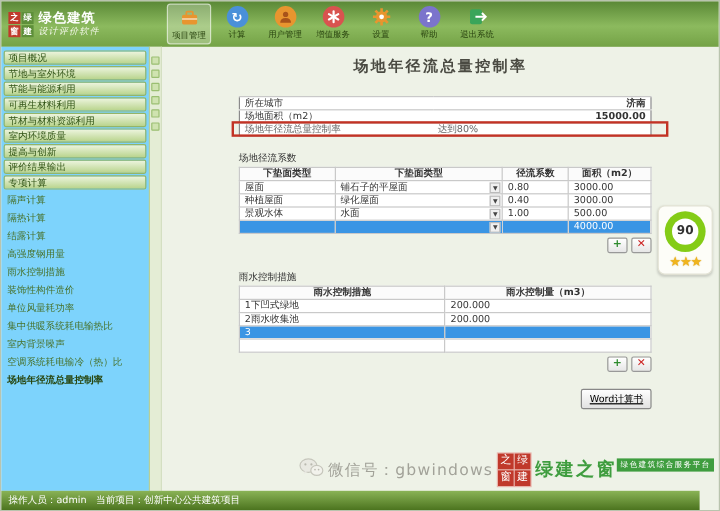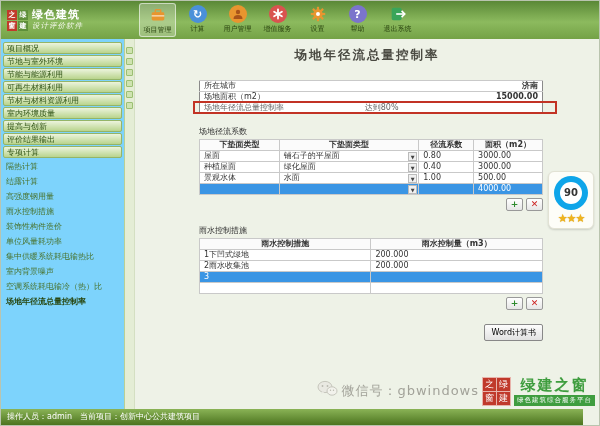--- a/index.html
+++ b/index.html
@@ -52,34 +52,34 @@
   .grid { border:1px solid #9a9a9a; }
   .grid th { background:#fbfbfb; font-weight:bold; text-align:center; height:11px; }
   .grid td { height:11px; }
   .grid tr.sel td { background:#3a95e4; color:#fff; }
   td.dd { position:relative; padding-right:12px; }
   .arrow { position:absolute; right:1px; top:1px; width:9px; height:9px; font-size:5px; line-height:9px; text-align:center; color:#444; background:#f0f0f0; border:1px solid #bbb; }
   .btnrow { display:flex; justify-content:flex-end; gap:3px; margin-top:3px; }
   .mini { width:17px; height:13px; border:1px solid #999; background:linear-gradient(#fff,#e6e6e6); font-size:9px; line-height:11px; text-align:center; border-radius:2px; cursor:pointer; font-family:inherit; padding:0; }
   .mini.add { color:#2e8b2e; font-weight:bold; }
   .mini.del { color:#cc2222; font-weight:bold; }
-  .word-btn { display:block; margin:14px 0 0 auto; padding:2px 6px; font-size:8px; border:1px solid #888; background:linear-gradient(#fdfdfd,#e2e2e2); border-radius:2px; cursor:pointer; font-family:inherit; }
+  .word-btn { display:block; margin:14px 0 0 auto; padding:2px 6px; font-size:8px; border:1px solid #888; background:linear-gradient(#fdfdfd,#e2e2e2); border-radius:2px; cursor:pointer; font-family:inherit;text-decoration:underline; }
 
   
   .score-panel { position:absolute; right:5px; top:132px; width:46px; background:#fdfdf8; border:1px solid #e2e2d4; border-radius:6px; padding:4px 2px 3px; text-align:center; box-shadow:0 1px 2px rgba(0,0,0,.15); }
-  .score-circle { width:34px; height:34px; margin:0 auto; border-radius:50%; background:#0ea5e9; display:flex; align-items:center; justify-content:center; }
+  .score-circle { width:34px; height:34px; margin:0 auto; border-radius:50%; background:#84cc16; display:flex; align-items:center; justify-content:center; }
   .score-inner { width:22px; height:22px; border-radius:50%; background:#fff; font-size:10px; font-weight:bold; color:#333; line-height:22px; }
   .stars { color:#f0b41e; font-size:11px; letter-spacing:-1px; margin-top:2px; text-shadow:0 0 1px #c98f00; }
 
   
   .watermark { position:absolute; right:4px; bottom:19px; display:flex; align-items:center; gap:3px; }
   .wm-text { font-size:13px; color:#a2a299; letter-spacing:1px; }
   .wm-seal { display:grid; grid-template-columns:13px 13px; grid-template-rows:13px 13px; gap:1px; background:#e8b3ab; padding:1px; }
   .wm-seal span { background:#c0392b; color:#fff; font-size:9px; line-height:13px; text-align:center; }
-  .wm-brand { display:flex; flex-direction:column; align-items:center; }
+  .wm-brand { display:flex; flex-direction:row; align-items:flex-start; }
   .wm-brand-title { font-size:15px; font-weight:bold; color:#3f9d3f; letter-spacing:2px; text-shadow:1px 1px 0 #e8f2e0; }
   .wm-brand-sub { background:#3f9d3f; color:#fff; font-size:6.5px; padding:1px 3px; letter-spacing:1px; }
 
   
   .statusbar { position:absolute; bottom:0; left:0; right:16px; height:16px; background:linear-gradient(180deg,#8ab356,#4c741f); color:#fff; font-size:8px; line-height:16px; padding-left:6px; }
 </style>
 </head>
 <body>
 
 <div class="app">
@@ -170,20 +170,21 @@
     <aside class="sidebar">
       <button class="side-btn">项目概况</button>
       <button class="side-btn">节地与室外环境</button>
       <button class="side-btn">节能与能源利用</button>
       <button class="side-btn">可再生材料利用</button>
       <button class="side-btn">节材与材料资源利用</button>
       <button class="side-btn">室内环境质量</button>
       <button class="side-btn">提高与创新</button>
       <button class="side-btn">评价结果输出</button>
       <button class="side-btn">专项计算</button>
+      <div class="side-link">隔声计算</div>
       <div class="side-link">隔热计算</div>
       <div class="side-link">结露计算</div>
       <div class="side-link">高强度钢用量</div>
       <div class="side-link">雨水控制措施</div>
       <div class="side-link">装饰性构件造价</div>
       <div class="side-link">单位风量耗功率</div>
       <div class="side-link">集中供暖系统耗电输热比</div>
       <div class="side-link">室内背景噪声</div>
       <div class="side-link">空调系统耗电输冷（热）比</div>
       <div class="side-link selected">场地年径流总量控制率</div>

